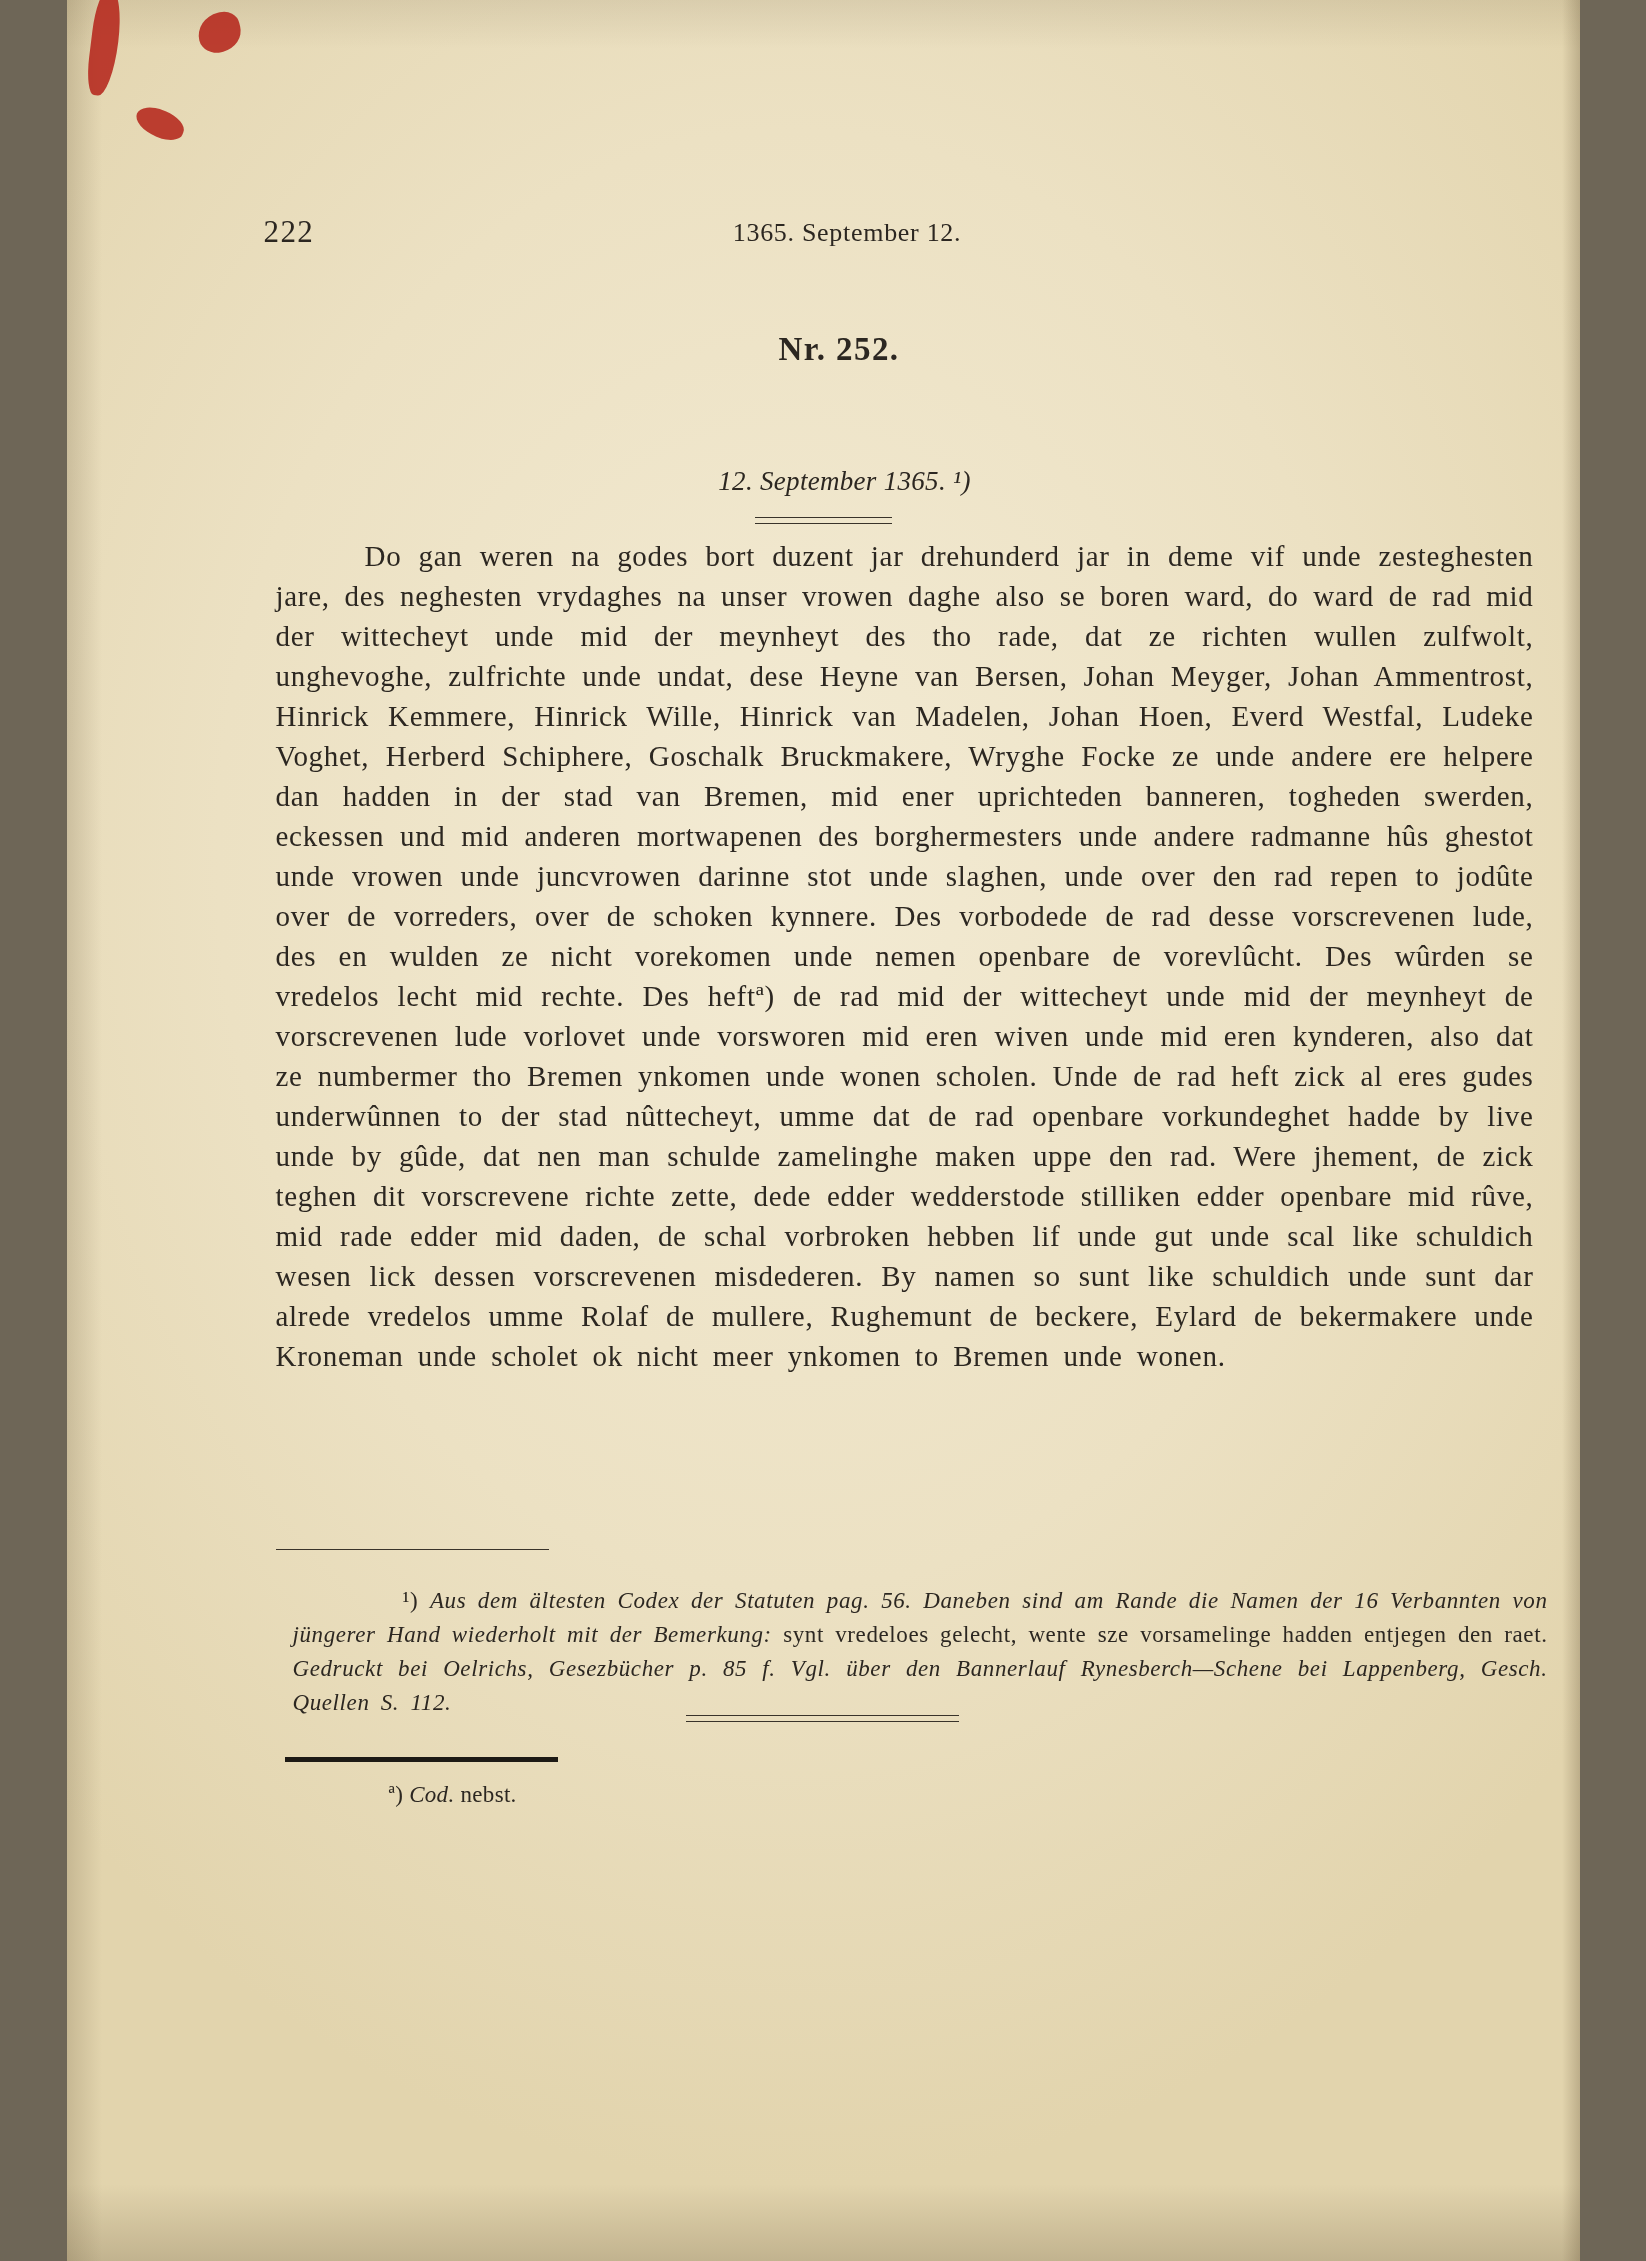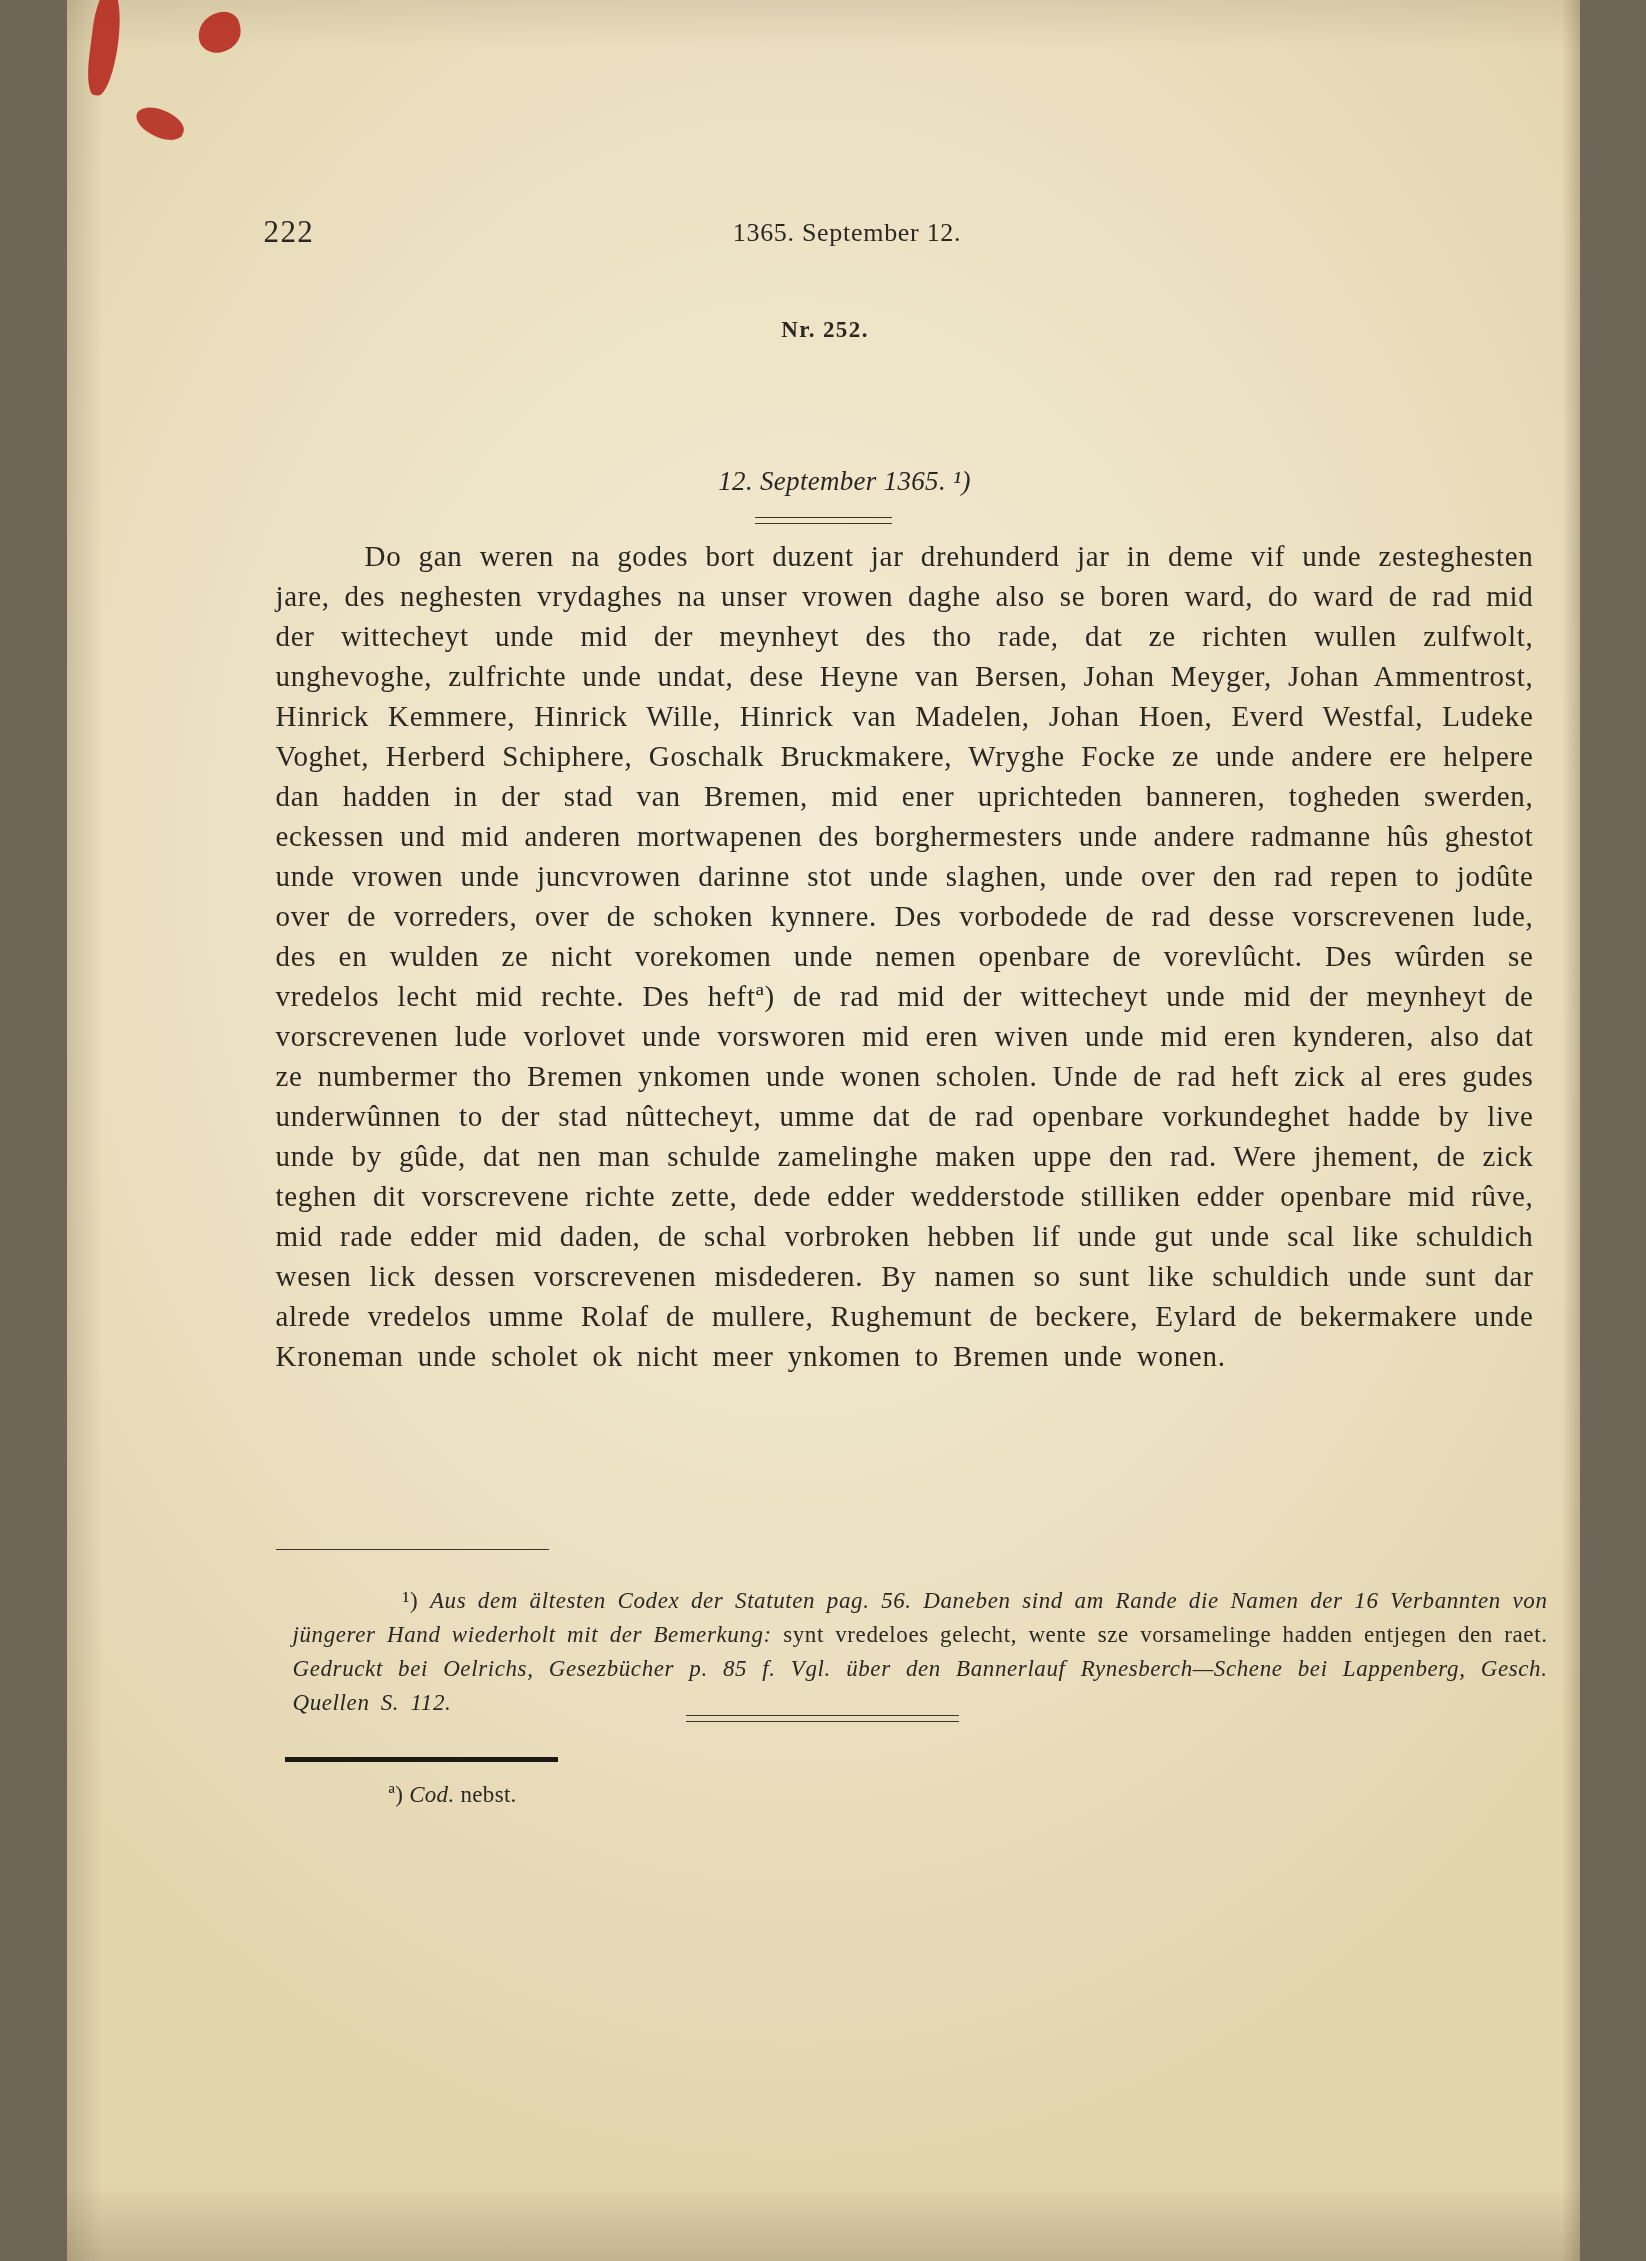--- a/index.html
+++ b/index.html
@@ -32,22 +32,22 @@
     font-size: 26px; letter-spacing: 0.7px;
   }
   .page-num {
     position: absolute; left: 197px; top: -4.2px;
     font-size: 31px; letter-spacing: 1.4px;
   }
   .head-center { display: block; text-align: center; padding-left: 48px; }
 
   .doc-number {
     position: absolute; top: 315px; left: 0; width: 100%;
-    margin: 2px; text-align: center;
-    font-size: 23px; font-weight: bold; letter-spacing: 1.4px;
+    margin: 16px; text-align: center;
+    font-size: 33px; font-weight: bold; letter-spacing: 1.4px;
   }
 
   .summary {
     position: absolute; top: 377px; left: 50%; transform: translateX(-50%);
     width: 1199px; margin: 0;
     text-align: center; font-style: italic;
     font-size: 29px; line-height: 40px; word-spacing: 4.9px; letter-spacing: 0.3px;
   }
 
   .date-line {

